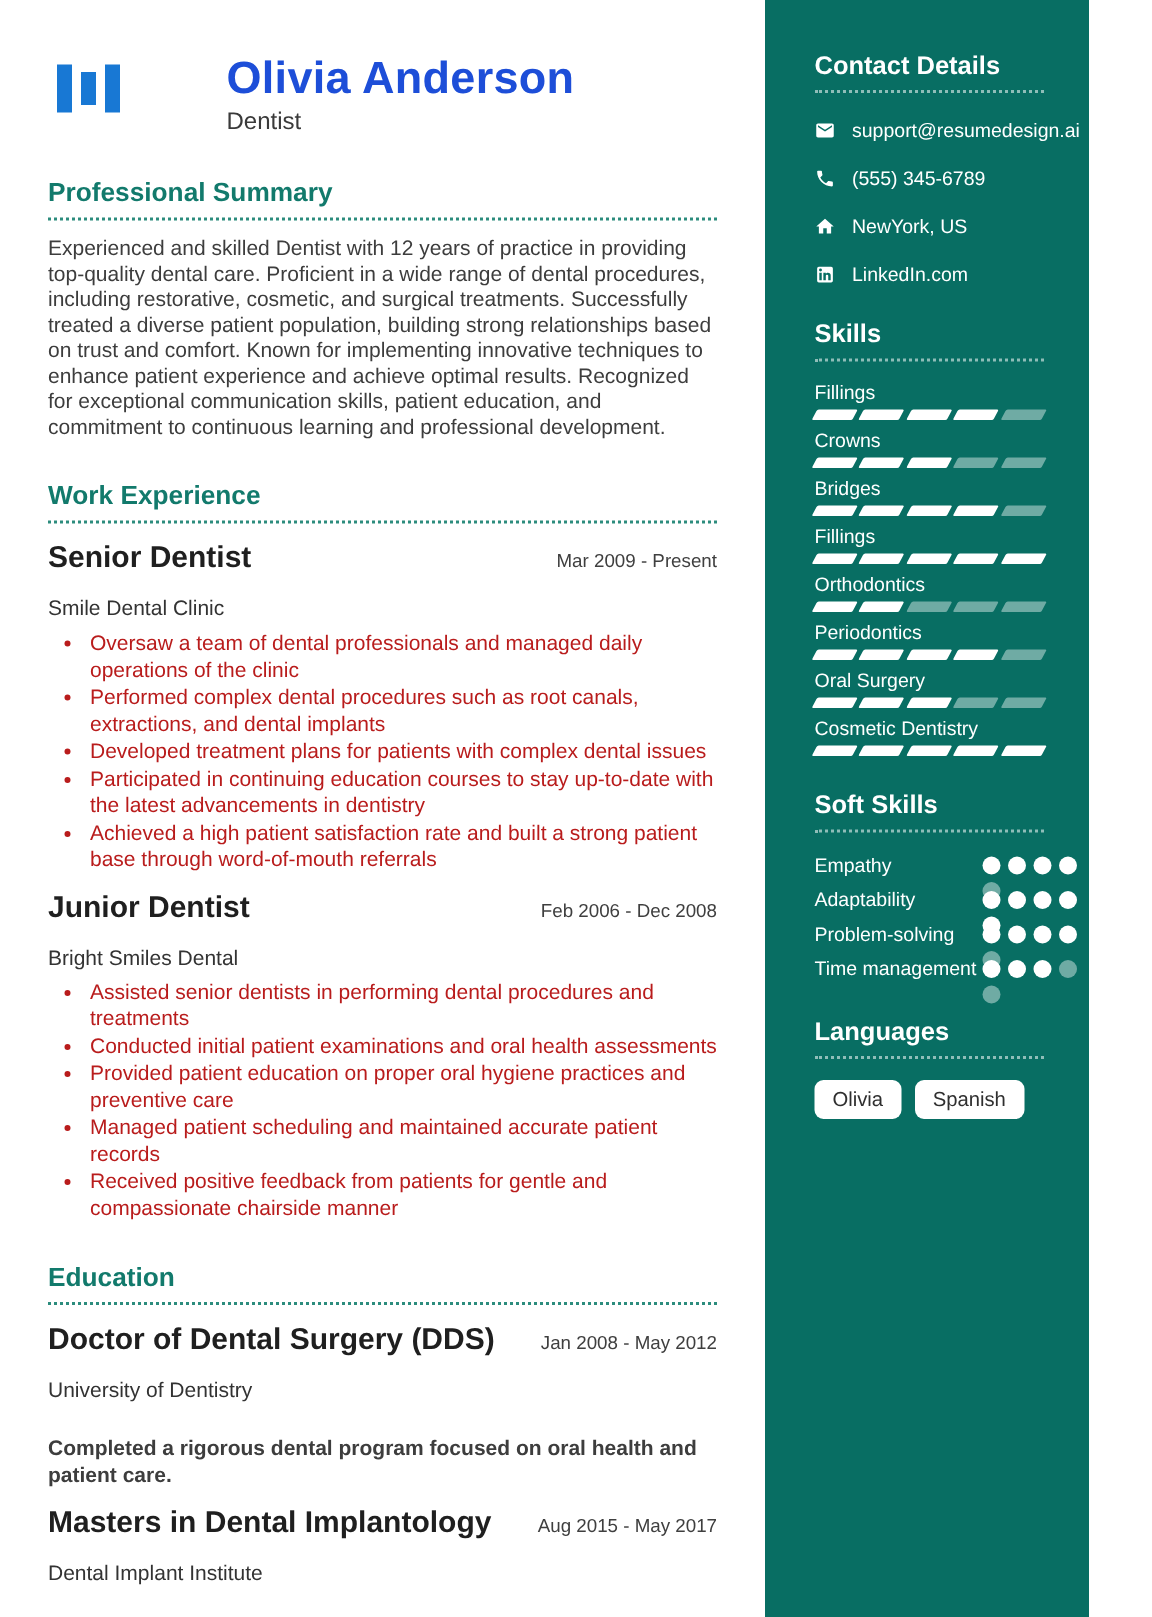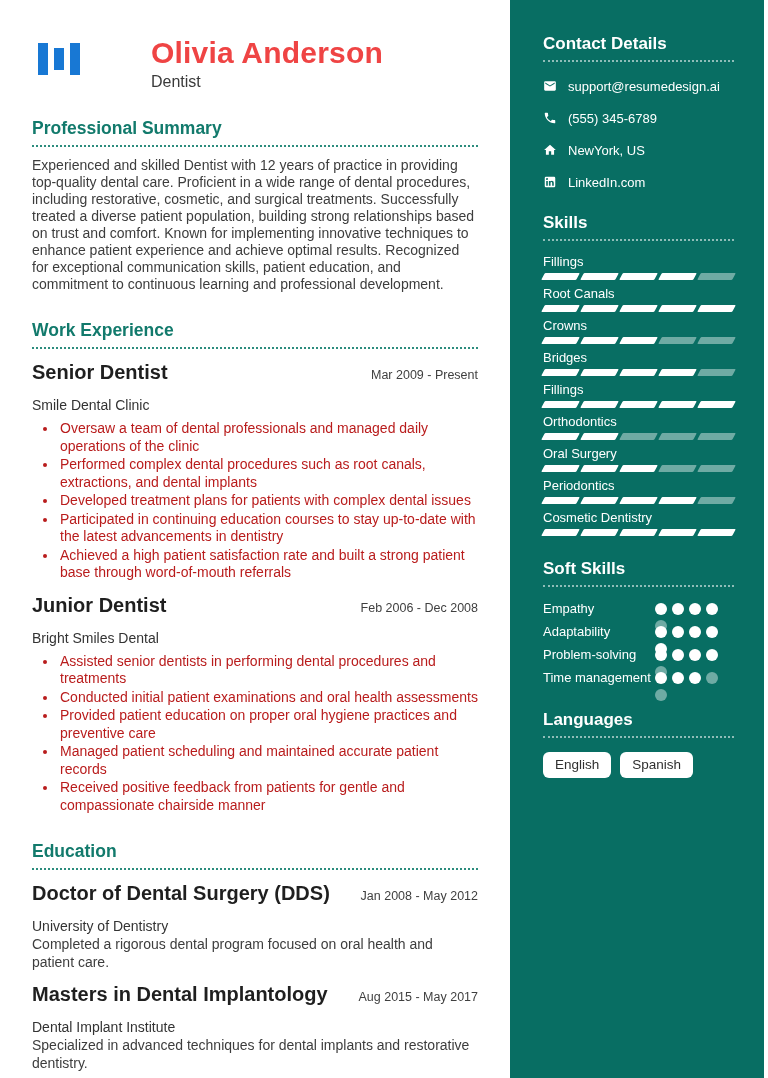--- a/index.html
+++ b/index.html
@@ -12,40 +12,40 @@
   body{height:1078px;font-family:"Liberation Sans",sans-serif;background:#fff;color:#3d3d3d;}
   .page{display:flex;width:768px;height:1078px;overflow:hidden;}
 
   
   .main{width:510px;padding:36px 32px 0;}
   .header{display:flex;align-items:flex-start;}
   .logo{display:flex;gap:6px;align-items:center;height:34px;margin:6px 0 0 6px;}
   .logo .bar{width:10px;height:32px;background:var(--logo-blue);display:inline-block;}
   .logo .b2{height:22px;}
   .id-block{margin-left:71px;}
-  h1{font-size:30px;font-weight:bold;color:#ef4444;letter-spacing:.2px;line-height:34px;}
+  h1{font-size:30px;font-weight:bold;color:#1d4ed8;letter-spacing:.2px;line-height:34px;}
   .person-title{font-size:16px;color:#3a3a3a;margin-top:3px;}
   .main section{margin-top:27px;}
   .main h2{font-size:17.5px;color:var(--accent);padding-bottom:6px;border-bottom:2px dotted #2c8c7d;font-weight:bold;}
   .summary-text{margin-top:10px;font-size:14px;line-height:17px;color:#3d3d3d;}
   .job,.degree{margin-top:12px;}
   .title-row{display:flex;justify-content:space-between;align-items:baseline;}
   .item-title{font-size:20px;font-weight:bold;color:#1f1f1f;}
   .dates{font-size:12.5px;color:#3f3f3f;white-space:nowrap;}
   .subtitle{font-size:14px;color:#333;margin-top:13px;}
   ul.bullets{margin:7px 0 10px;padding-left:26px;font-size:14px;line-height:17.5px;color:#b91c1c;}
   ul.bullets li{margin-bottom:1px;padding-left:2px;}
-  .deg-desc{margin-top:2px;font-size:14px;line-height:17.5px;color:#3d3d3d;}
+  .deg-desc{margin-top:23px;font-size:14px;line-height:17.5px;color:#3d3d3d;font-weight:bold;}
 
   
-  .sidebar{width:254px;height:100%;background:var(--sidebar-bg);padding:34px 30px 0 33px;color:#fff;}
+  .sidebar{width:216px;height:100%;background:var(--sidebar-bg);padding:34px 30px 0 33px;color:#fff;}
   .sidebar h2{font-size:17px;color:#fff;padding-bottom:6px;border-bottom:2px dotted rgba(255,255,255,.55);font-weight:bold;}
   .side-sec{margin-bottom:23px;}
   #contact-list{list-style:none;margin-top:15px;}
-  .contact-item{display:flex;align-items:flex-start;gap:11px;margin-bottom:9px;font-size:13px;margin-top:17px;}
+  .contact-item{display:flex;align-items:center;gap:11px;margin-bottom:9px;font-size:13px;margin-top:17px;}
   .cicon{width:14px;height:14px;display:inline-flex;flex:none;}
   .cicon svg{width:14px;height:14px;fill:#fff;}
   #skills-list{margin-top:13px;}
   .skill{margin-bottom:6px;}
   .skill-label{font-size:13px;line-height:15px;margin-bottom:4px;}
   .skill-bar{display:flex;gap:4px;}
   .seg{width:35px;height:7px;background:rgba(255,255,255,.42);transform:skewX(-28deg);border-radius:1px;}
   .seg.on{background:#fff;}
   #soft-list{margin-top:13px;}
   .soft-row{position:relative;margin-bottom:5px;min-height:18px;}
@@ -185,30 +185,20 @@
             <div class="skill-label">Fillings</div>
             <div class="skill-bar">
               <span class="seg on"></span>
               <span class="seg on"></span>
               <span class="seg on"></span>
               <span class="seg on"></span>
               <span class="seg"></span>
             </div>
           </div>
           <div class="skill">
-            <div class="skill-label">Root Canals</div>
-            <div class="skill-bar">
-              <span class="seg on"></span>
-              <span class="seg on"></span>
-              <span class="seg on"></span>
-              <span class="seg on"></span>
-              <span class="seg on"></span>
-            </div>
-          </div>
-          <div class="skill">
             <div class="skill-label">Crowns</div>
             <div class="skill-bar">
               <span class="seg on"></span>
               <span class="seg on"></span>
               <span class="seg on"></span>
               <span class="seg"></span>
               <span class="seg"></span>
             </div>
           </div>
           <div class="skill">
@@ -235,36 +225,36 @@
             <div class="skill-label">Orthodontics</div>
             <div class="skill-bar">
               <span class="seg on"></span>
               <span class="seg on"></span>
               <span class="seg"></span>
               <span class="seg"></span>
               <span class="seg"></span>
             </div>
           </div>
           <div class="skill">
+            <div class="skill-label">Periodontics</div>
+            <div class="skill-bar">
+              <span class="seg on"></span>
+              <span class="seg on"></span>
+              <span class="seg on"></span>
+              <span class="seg on"></span>
+              <span class="seg"></span>
+            </div>
+          </div>
+          <div class="skill">
             <div class="skill-label">Oral Surgery</div>
             <div class="skill-bar">
               <span class="seg on"></span>
               <span class="seg on"></span>
               <span class="seg on"></span>
               <span class="seg"></span>
-              <span class="seg"></span>
-            </div>
-          </div>
-          <div class="skill">
-            <div class="skill-label">Periodontics</div>
-            <div class="skill-bar">
-              <span class="seg on"></span>
-              <span class="seg on"></span>
-              <span class="seg on"></span>
-              <span class="seg on"></span>
               <span class="seg"></span>
             </div>
           </div>
           <div class="skill">
             <div class="skill-label">Cosmetic Dentistry</div>
             <div class="skill-bar">
               <span class="seg on"></span>
               <span class="seg on"></span>
               <span class="seg on"></span>
               <span class="seg on"></span>
@@ -316,20 +306,20 @@
               <span class="dot"></span>
               <span class="dot"></span>
             </div>
           </div>
         </div>
     </section>
 
     <section class="side-sec">
       <h2>Languages</h2>
       <div id="lang-list">
-          <span class="pill">English</span>
+          <span class="pill">Olivia</span>
           <span class="pill">Spanish</span>
         </div>
     </section>
 
   </aside>
 
 </div>
 
 </body></html>

